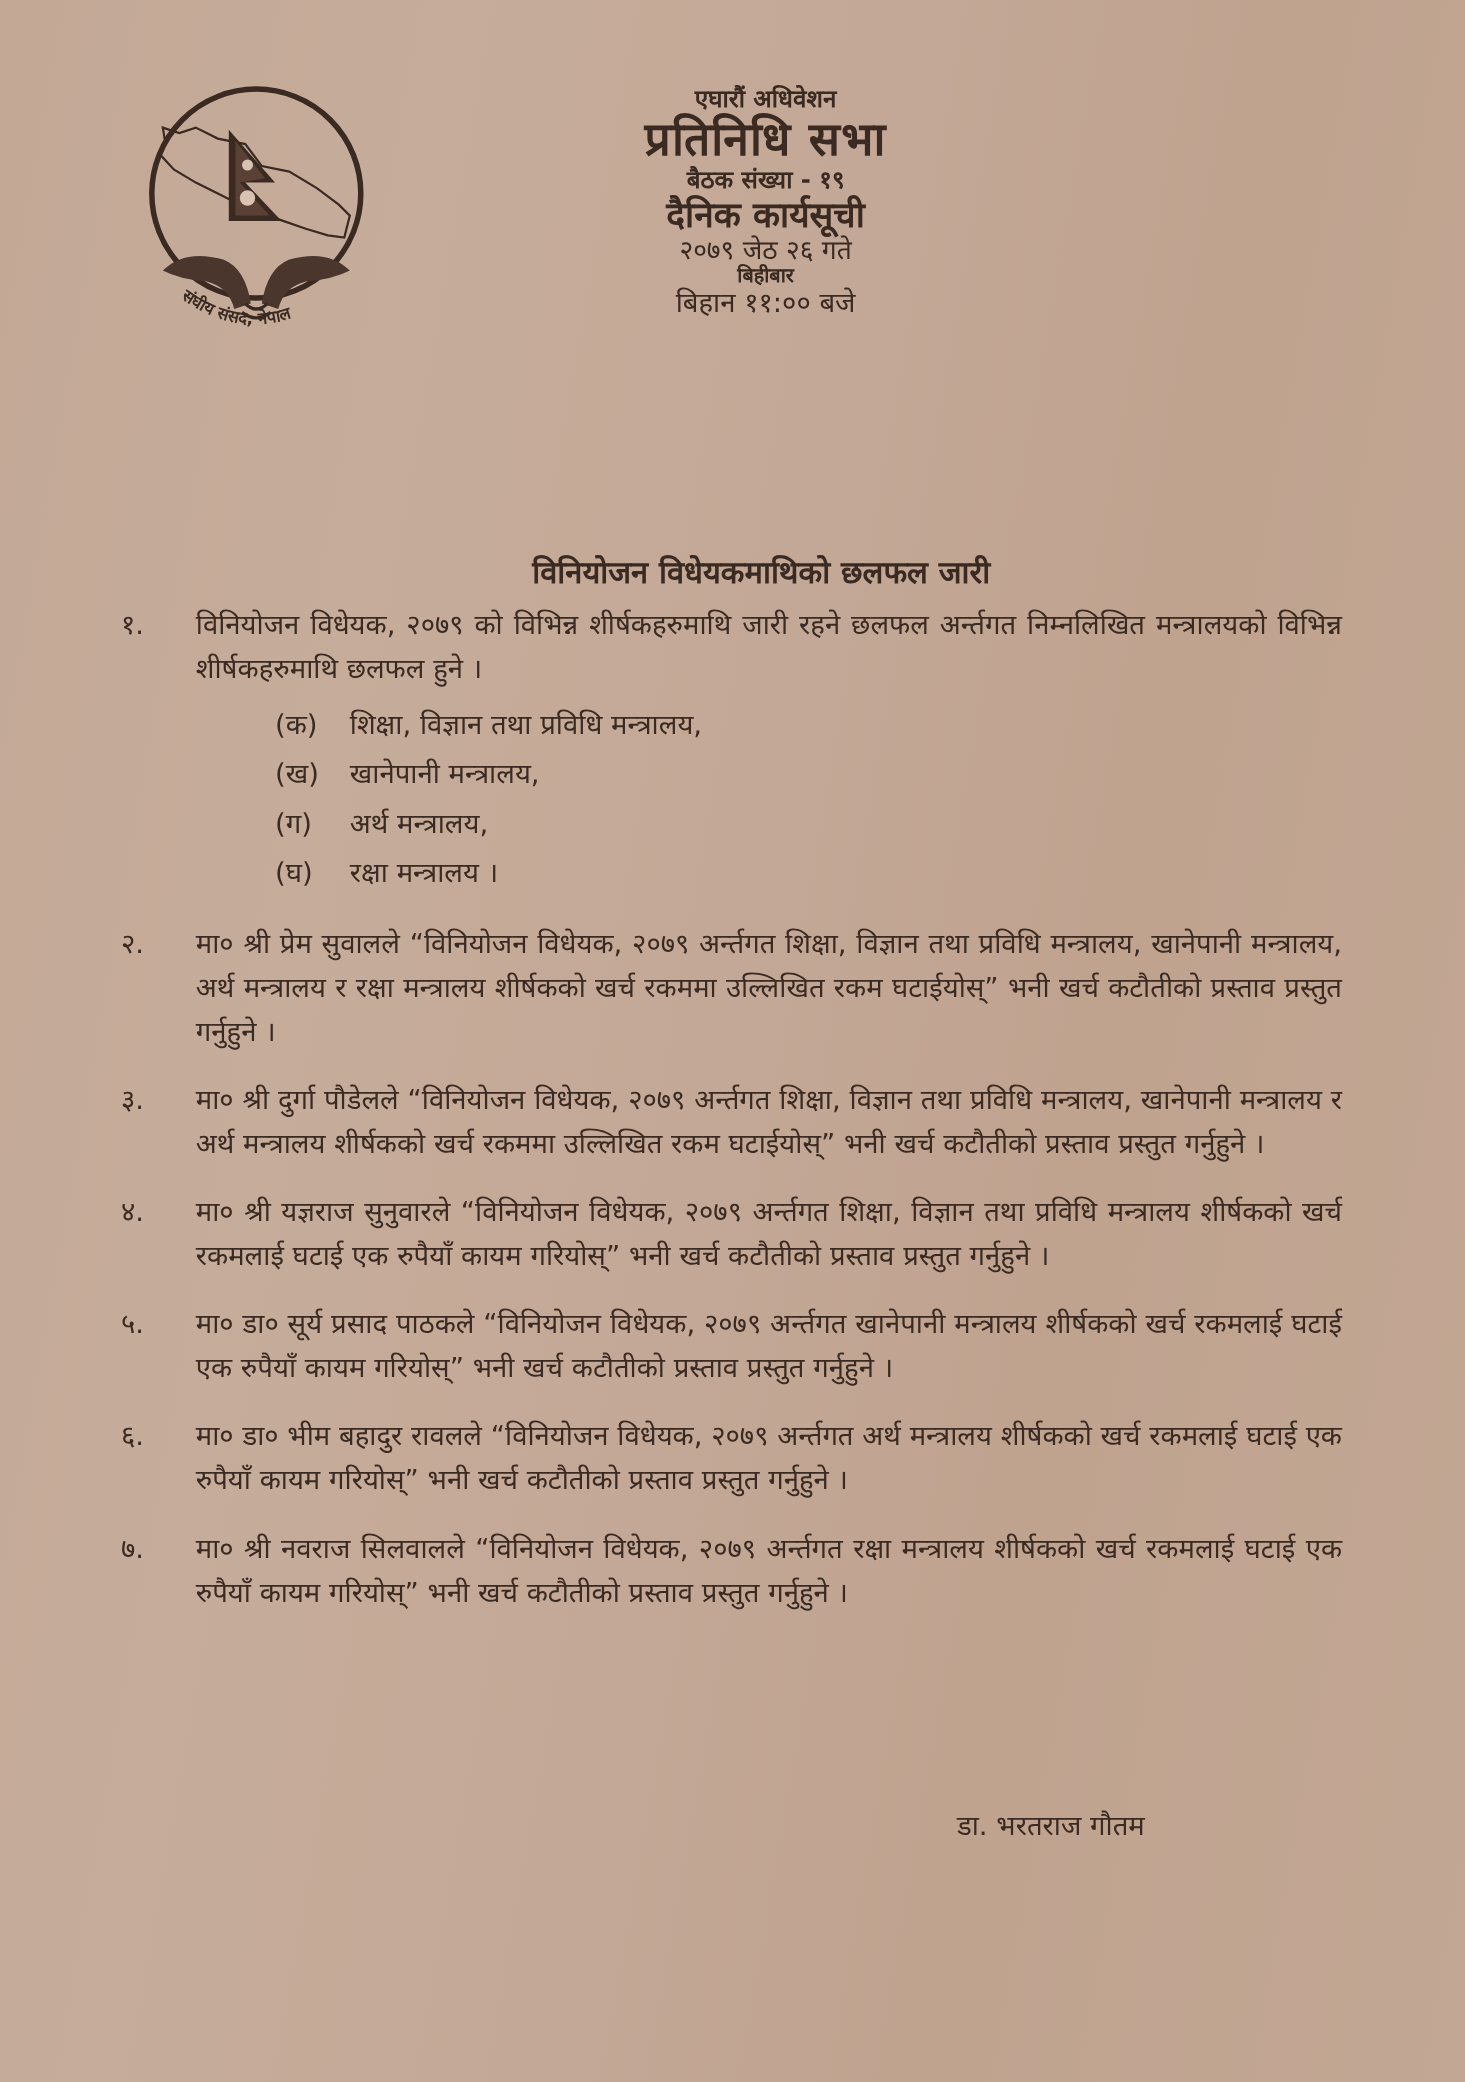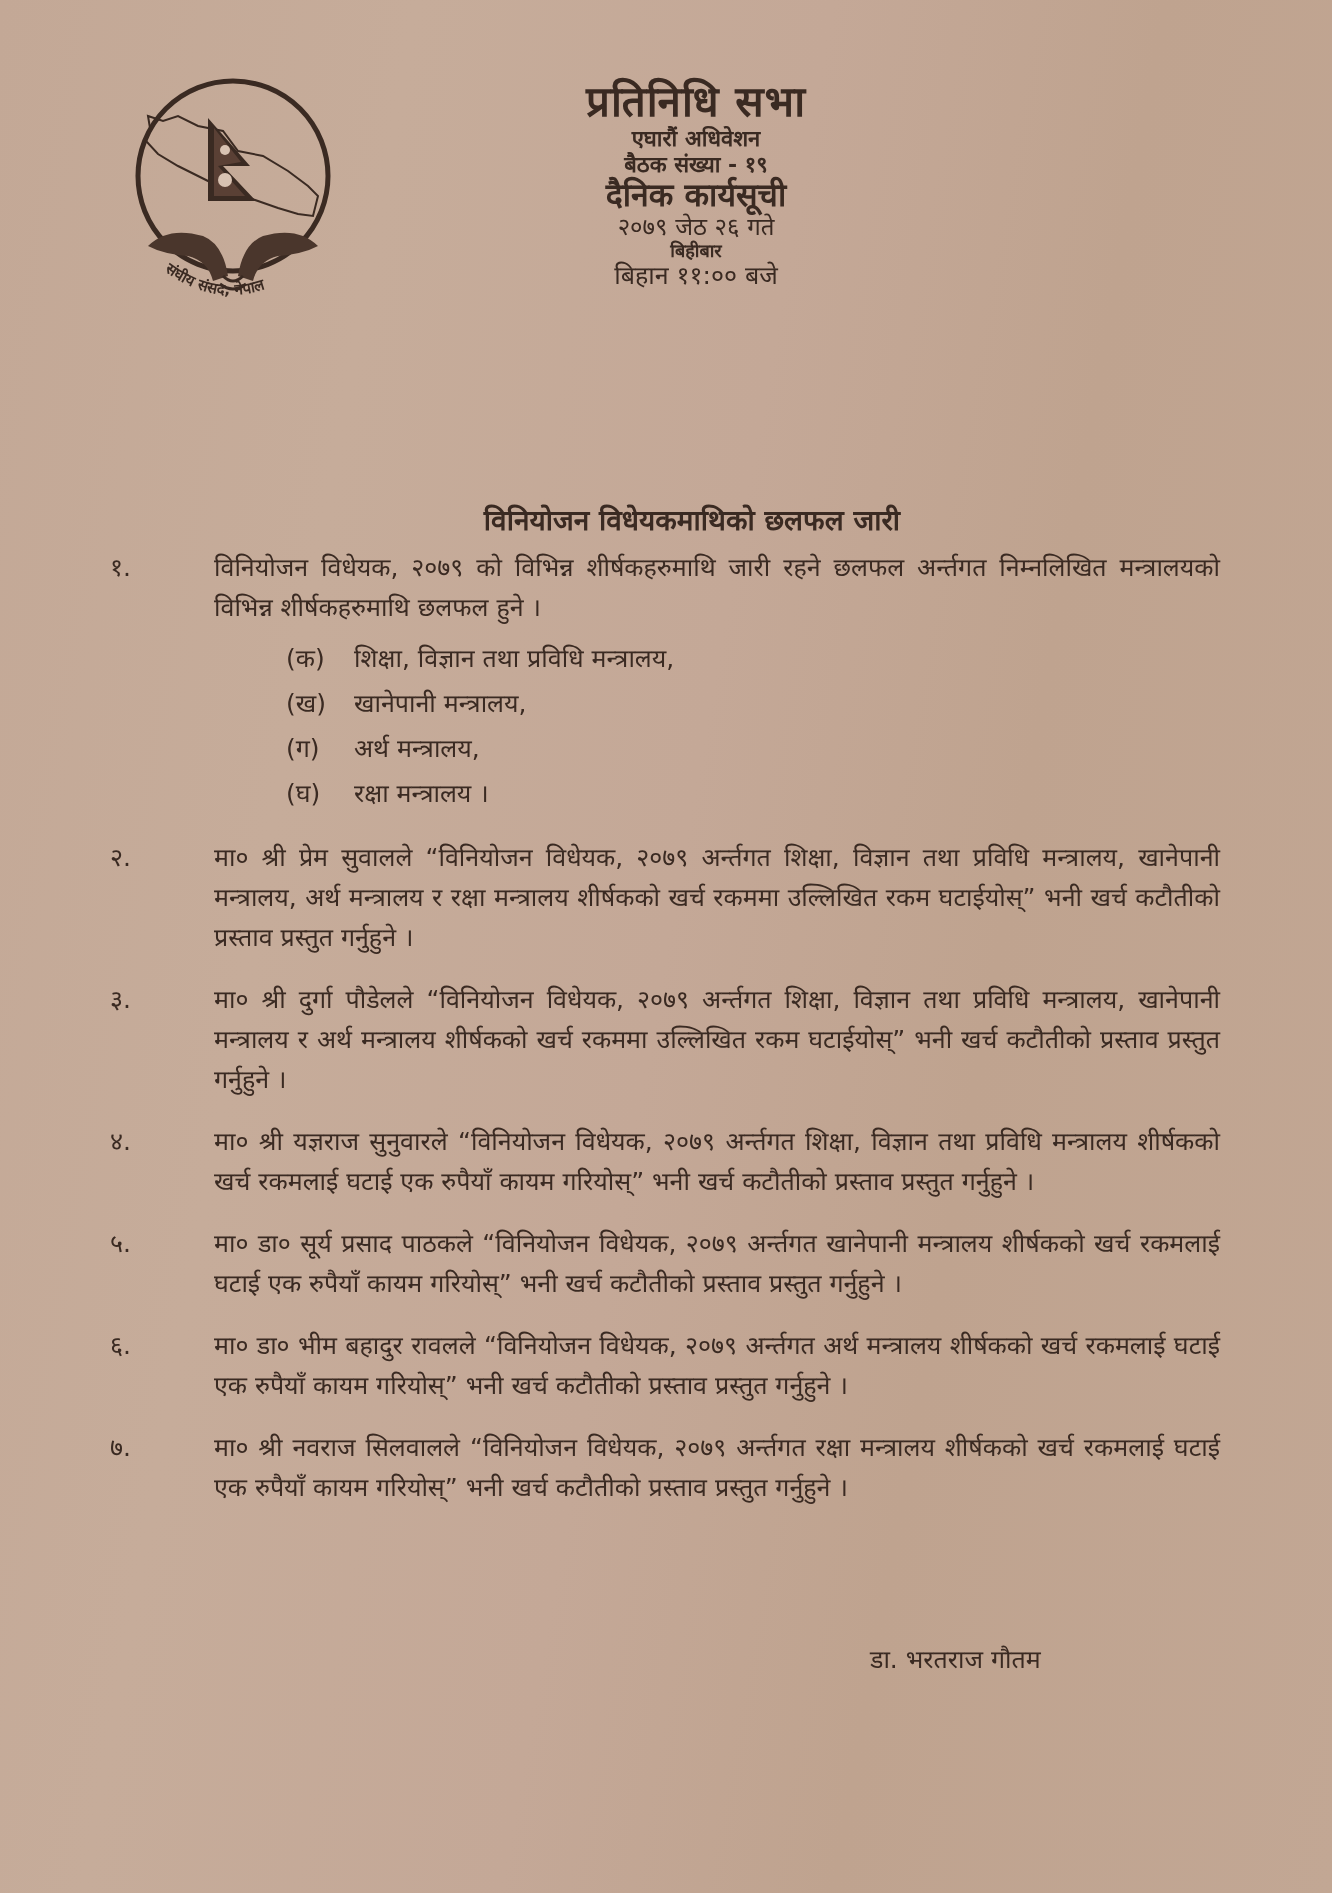--- a/index.html
+++ b/index.html
@@ -72,21 +72,20 @@
     width: 68px;
     flex: none;
     font-size: 25px;
     line-height: 40px;
   }
   .item-body {
     flex: 1;
     font-size: 25px;
     line-height: 40px;
     text-align: justify;
-    margin-left: 36px;
   }
   .subitems {
     margin: 8px 0 0 0;
     padding: 0;
     list-style: none;
   }
   .subitem {
     display: flex;
     font-size: 25px;
     line-height: 45px;
@@ -127,22 +126,22 @@
       <path d="M92 208 Q105 218 118 208" fill="none" stroke="#3a2a22" stroke-width="3"></path>
 
       <path id="capPath" d="M30 190 Q105 250 185 185" fill="none"></path>
       <text font-size="15" fill="#3a2a22" font-family="DejaVu Sans, sans-serif" font-weight="bold">
         <textPath href="#capPath" startOffset="8">संघीय संसद, नेपाल</textPath>
       </text>
     </svg>
   </div>
 
   <div class="header">
+    <span class="line h-session">एघारौं अधिवेशन</span>
     <span class="line h-title2">प्रतिनिधि सभा</span>
-    <span class="line h-session">एघारौं अधिवेशन</span>
     <span class="line h-meeting">बैठक संख्या - १९</span>
     <span class="line h-agenda">दैनिक कार्यसूची</span>
     <span class="line h-date">२०७९ जेठ २६ गते</span>
     <span class="line h-day">बिहीबार</span>
     <span class="line h-time">बिहान ११:०० बजे</span>
   </div>
 
   <div class="section-heading">विनियोजन विधेयकमाथिको छलफल जारी</div>
 
   <div class="items">

